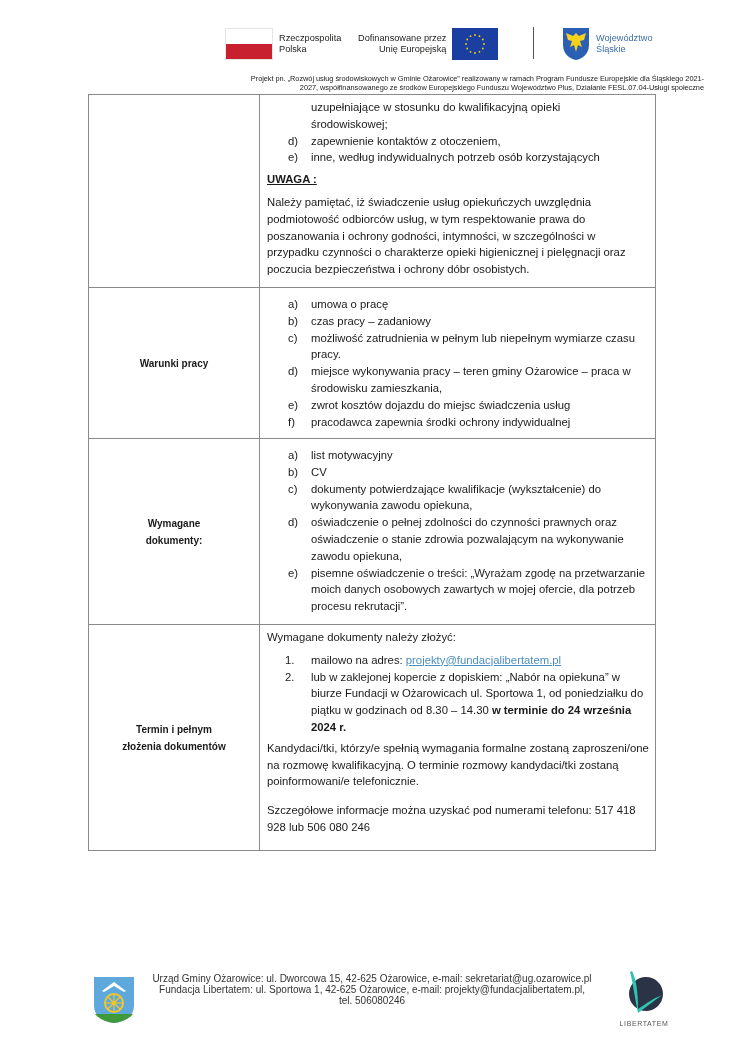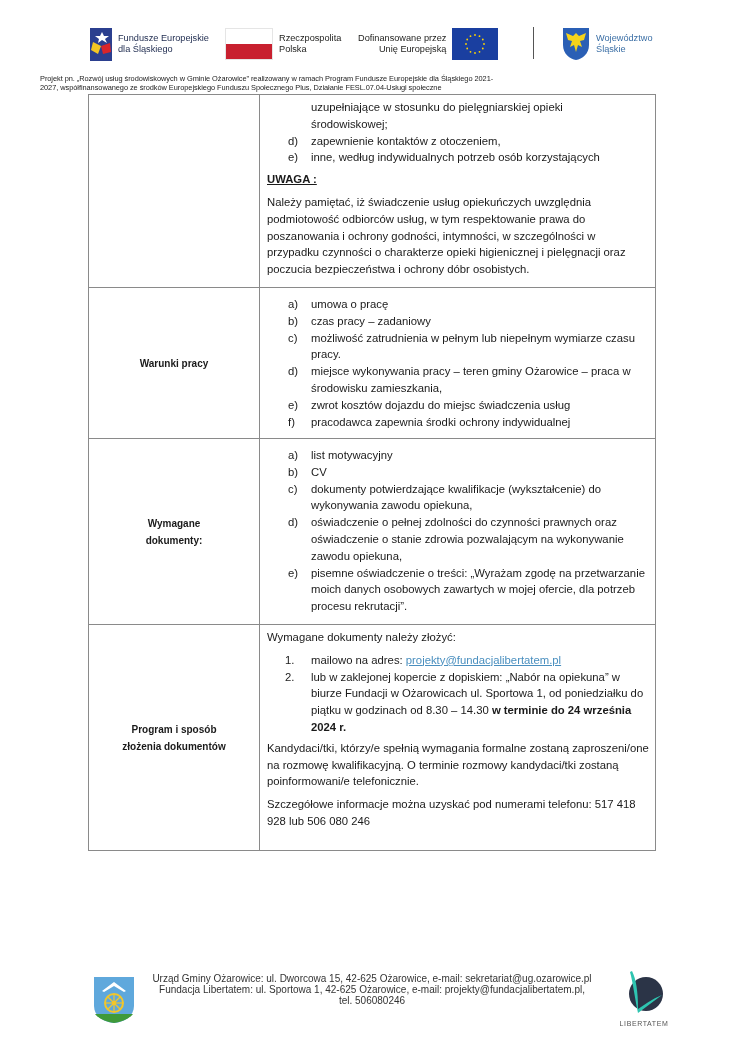--- a/index.html
+++ b/index.html
@@ -18,66 +18,54 @@
   .pl-flag .r { flex:1; background:#c8202f; }
   .pl-text { font-size:9.2px; line-height:11px; color:#1d1d1b; }
   .eu-logo { left:358px; }
   .eu-text { font-size:9.2px; line-height:11px; color:#1d1d1b; text-align:right; margin-right:6px; }
   .eu-flag { width:46px; height:32px; background:#1a3fa0; position:relative; }
   .vdiv { position:absolute; left:533px; top:3px; width:1px; height:32px; background:#555; }
   .sl-logo { left:562px; }
   .sl-shield { width:28px; height:34px; margin-right:6px; }
   .sl-text { font-size:9.2px; line-height:11px; color:#3a6ea5; }
 
-  .project-line { position:absolute; top:74px; left:40px; width:664px; text-align:left;
+  .project-line { position:absolute; top:74px; left:40px; width:664px; text-align:right;
                   font-size:7.4px; line-height:9.3px; color:#222; letter-spacing:-0.05px; }
 
   
   .doc-table { position:absolute; top:94px; left:88px; width:568px; border-collapse:collapse; table-layout:fixed; }
   .doc-table td { border:1.3px solid #8a8a8a; vertical-align:top; font-size:11.3px; line-height:16.8px; }
   .doc-table td.label { width:158px; text-align:center; vertical-align:middle; font-weight:bold; font-size:10px; line-height:17px; padding:0 6px; }
   .doc-table td.content { padding:4px 6px 6px 7px; }
 
   .alist { list-style:none; margin:0; padding:0; }
   .alist li { position:relative; padding-left:44px; }
   .alist li .mk { position:absolute; left:21px; top:0; }
 
   .uwaga { font-weight:bold; text-decoration:underline; margin:5px 0 6px 0; }
   p { margin:0; }
-  .para { margin-top:6px; }
+  .para { margin-top:12px; }
   .olist { list-style:none; margin:6px 0 4px 0; padding:0; }
   .olist li { position:relative; padding-left:44px; }
   .olist li .mk { position:absolute; left:18px; top:0; }
   .email-link { color:#4a8fbf; text-decoration:underline; }
   .b { font-weight:bold; }
 
   
   .footer-crest { position:absolute; left:93px; top:976px; width:42px; height:48px; }
   .footer-text { position:absolute; top:974px; left:150px; width:444px; text-align:center;
                  font-size:10px; line-height:10.8px; color:#333; }
   .lib-logo { position:absolute; left:614px; top:969px; width:60px; height:62px; }
   .lib-mark { position:absolute; left:10px; top:0; width:40px; height:48px; }
   .lib-text { position:absolute; left:0; top:51px; width:60px; text-align:center; font-size:7px; letter-spacing:0.6px; color:#555; }
 </style>
 </head>
 <body>
 
 <div class="logos">
-  <div class="logo fe-logo">
-    <svg class="fe-mark" viewBox="0 0 22 33">
-      <rect x="0" y="0" width="22" height="33" fill="#2b3f8f"></rect>
-      <polygon points="3,14 11,18 8,26 1,22" fill="#f4c623"></polygon>
-      <polygon points="11,18 20,15 21,24 13,26" fill="#d9252a"></polygon>
-      <polygon points="12,4 14,8 19,8 15,11 17,15 12,12 8,15 9,11 5,8 10,8" fill="#ffffff"></polygon>
-    </svg>
-    <div class="fe-text">
-      <div>Fundusze Europejskie</div>
-      <div>dla Śląskiego</div>
-    </div>
-  </div>
 
   <div class="logo eu-logo">
     <div class="eu-text">
       <div>Dofinansowane przez</div>
       <div>Unię Europejską</div>
     </div>
     <svg class="eu-flag" viewBox="0 0 46 32">
       <rect width="46" height="32" fill="#1a3fa0"></rect>
       <g fill="#ffd500">
         <circle cx="23" cy="7" r="0.9"></circle>
@@ -116,31 +104,31 @@
     </svg>
     <div class="sl-text">
       <div>Województwo</div>
       <div>Śląskie</div>
     </div>
   </div>
 </div>
 
 <div class="project-line">
   <div>Projekt pn. „Rozwój usług środowiskowych w Gminie Ożarowice” realizowany w ramach Program Fundusze Europejskie dla Śląskiego 2021-</div>
-  <div>2027, współfinansowanego ze środków Europejskiego Funduszu Społecznego Plus, Działanie FESL.07.04-Usługi społeczne</div>
+  <div>2027, współfinansowanego ze środków Europejskiego Funduszu Województwo Plus, Działanie FESL.07.04-Usługi społeczne</div>
 </div>
 
 <table class="doc-table">
 
   <tbody>
       <tr style="height:193px;">
     <td class="label"></td>
     <td class="content">
       <ul class="alist">
-        <li><span class="mk"></span><span>uzupełniające w stosunku do pielęgniarskiej opieki</span></li>
+        <li><span class="mk"></span><span>uzupełniające w stosunku do kwalifikacyjną opieki</span></li>
         <li><span class="mk"></span><span>środowiskowej;</span></li>
         <li><span class="mk">d)</span><span>zapewnienie kontaktów z otoczeniem,</span></li>
         <li><span class="mk">e)</span><span>inne, według indywidualnych potrzeb osób korzystających</span></li>
       </ul>
       <div class="uwaga">UWAGA :</div>
       <p>Należy pamiętać, iż świadczenie usług opiekuńczych uwzględnia podmiotowość odbiorców usług, w tym respektowanie prawa do poszanowania i ochrony godności, intymności, w szczególności w przypadku czynności o charakterze opieki higienicznej i pielęgnacji oraz poczucia bezpieczeństwa i ochrony dóbr osobistych.</p>
     </td>
   </tr>
 
   <tr style="height:151px;">
@@ -168,21 +156,21 @@
         <li><span class="mk">b)</span><span>CV</span></li>
         <li><span class="mk">c)</span><span>dokumenty potwierdzające kwalifikacje (wykształcenie) do wykonywania zawodu opiekuna,</span></li>
         <li><span class="mk">d)</span><span>oświadczenie o pełnej zdolności do czynności prawnych oraz oświadczenie o stanie zdrowia pozwalającym na wykonywanie zawodu opiekuna,</span></li>
         <li><span class="mk">e)</span><span>pisemne oświadczenie o treści: „Wyrażam zgodę na przetwarzanie moich danych osobowych zawartych w mojej ofercie, dla potrzeb procesu rekrutacji”.</span></li>
       </ul>
     </td>
   </tr>
 
   <tr style="height:226px;">
     <td class="label">
-      <div>Program i sposób</div>
+      <div>Termin i pełnym</div>
       <div>złożenia dokumentów</div>
     </td>
     <td class="content" style="">
       <p>Wymagane dokumenty należy złożyć:</p>
       <ol class="olist">
         <li>
           <span class="mk">1.</span><span>mailowo na adres: </span><a class="email-link">projekty@fundacjalibertatem.pl</a>
         </li>
         <li>
           <span class="mk">2.</span><span>lub w zaklejonej kopercie z dopiskiem: „Nabór na opiekuna” w biurze Fundacji w Ożarowicach ul. Sportowa 1, od poniedziałku do piątku w godzinach od 8.30 – 14.30 </span><span class="b">w terminie do 24 września 2024 r.</span>

